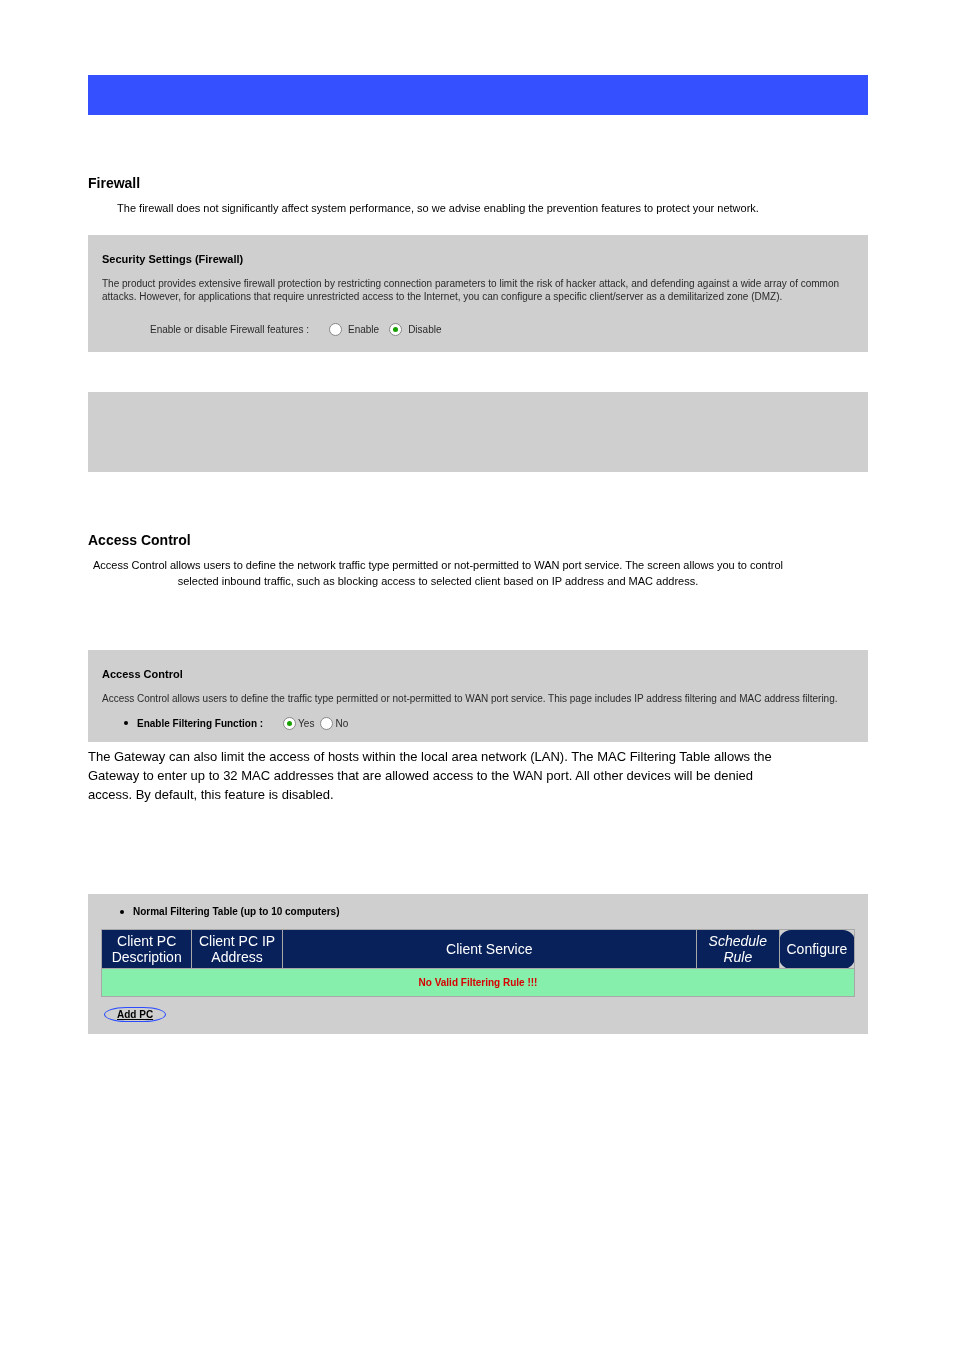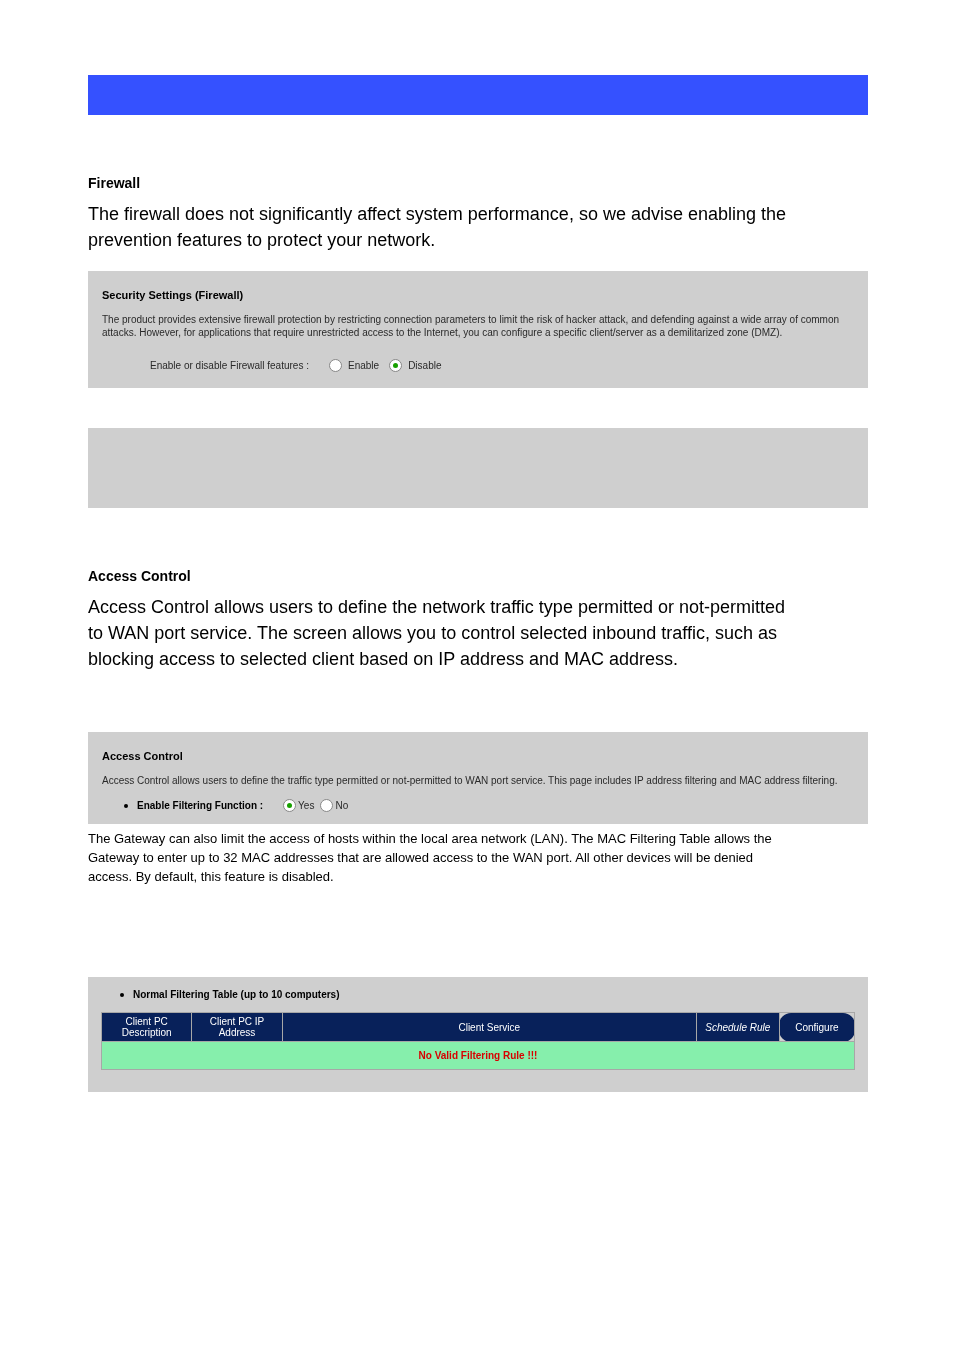--- a/index.html
+++ b/index.html
@@ -1,19 +1,19 @@
 <!DOCTYPE html>
 <html><head>
 <meta charset="utf-8">
 <style>
   body { margin:0; font-family: Arial, Helvetica, sans-serif; background:#ffffff; color:#000; width:954px; }
   .blue-bar { background:#3551ff; height:40px; width:780px; margin-left:88px; margin-top:75px; }
   .doc-heading { margin-left:88px; margin-top:60px; }
   .doc-heading h1 { font-size:14px; font-weight:bold; margin:0 0 10px 0; }
-  .doc-heading p  { font-size:18px; margin:0; max-width:700px; line-height:1.45; }
+  .doc-heading p  { font-size:11px; margin:0; max-width:700px; line-height:1.45;text-align:center; }
 
   .panel { background:#cfcfcf; color:#2a2a2a; width:780px; margin-left:88px; font-size:10px; }
   .panel-inner { padding:18px 14px 16px 14px; }
   .panel h2 { font-size:11px; font-weight:bold; color:#000; margin:0 0 12px 0; }
   .panel p.desc { margin:0 0 20px 0; line-height:1.3; }
   .radio-row { display:flex; align-items:center; gap:4px; }
   .radio-row .lbl { margin-right:10px;padding-left:48px; }
   .radio { display:inline-flex; align-items:center; justify-content:center;
            width:11px; height:11px; border-radius:50%; background:#fff;
            border:1px solid #888; margin:0 2px 0 6px; vertical-align:middle; }
@@ -25,21 +25,21 @@
 
   .panel-ac { margin-top:60px; }
   .bullet-row { margin:12px 0 0 22px; display:flex; align-items:center; }
   .bullet { width:4px; height:4px; background:#000; border-radius:50%; margin-right:9px; }
   .bold { font-weight:bold; color:#000; font-size:10px; }
 
   .panel-table { margin-top:90px; }
   .tbl-title-row { margin:0 0 12px 22px; display:flex; align-items:center; }
 
   table.flt { border-collapse:collapse; width:calc(100% - 6px); margin:0 3px 10px 3px; }
-  table.flt th { background:#08215a; color:#ffffff; font-weight:normal; font-size:10px;
+  table.flt th { background:#08215a; color:#ffffff; font-weight:normal; font-size:14px;
                  padding:3px 4px; border:1px solid #a7a7a7; text-align:center; }
   table.flt td.nvr { background:#86efac; color:#d80000; font-weight:bold; text-align:center;
                      border:1px solid #a7a7a7; padding:8px 0; font-size:10px; }
 
   .addpc { margin-left:6px; }
   .addpc-btn { display:inline-block; border:1.5px solid #2a4cff; border-radius:50%/70%;
                padding:1px 12px; font-size:10px; font-weight:bold; text-decoration:underline;
                color:#000; }
 </style>
 </head>
@@ -111,14 +111,17 @@
         <th>Client Service</th>
         <th style="width:11%;font-style:italic;">Schedule Rule</th>
         <th style="width:10%;border-radius:12px;">Configure</th>
       </tr>
       <tr>
         <td colspan="5" class="nvr">No Valid Filtering Rule !!!</td>
       </tr>
     </tbody>
       </table>
 
+    <div class="addpc">
+      <span class="addpc-btn">Add PC</span>
+    </div>
   </div>
 </div>
 
 </body></html>

